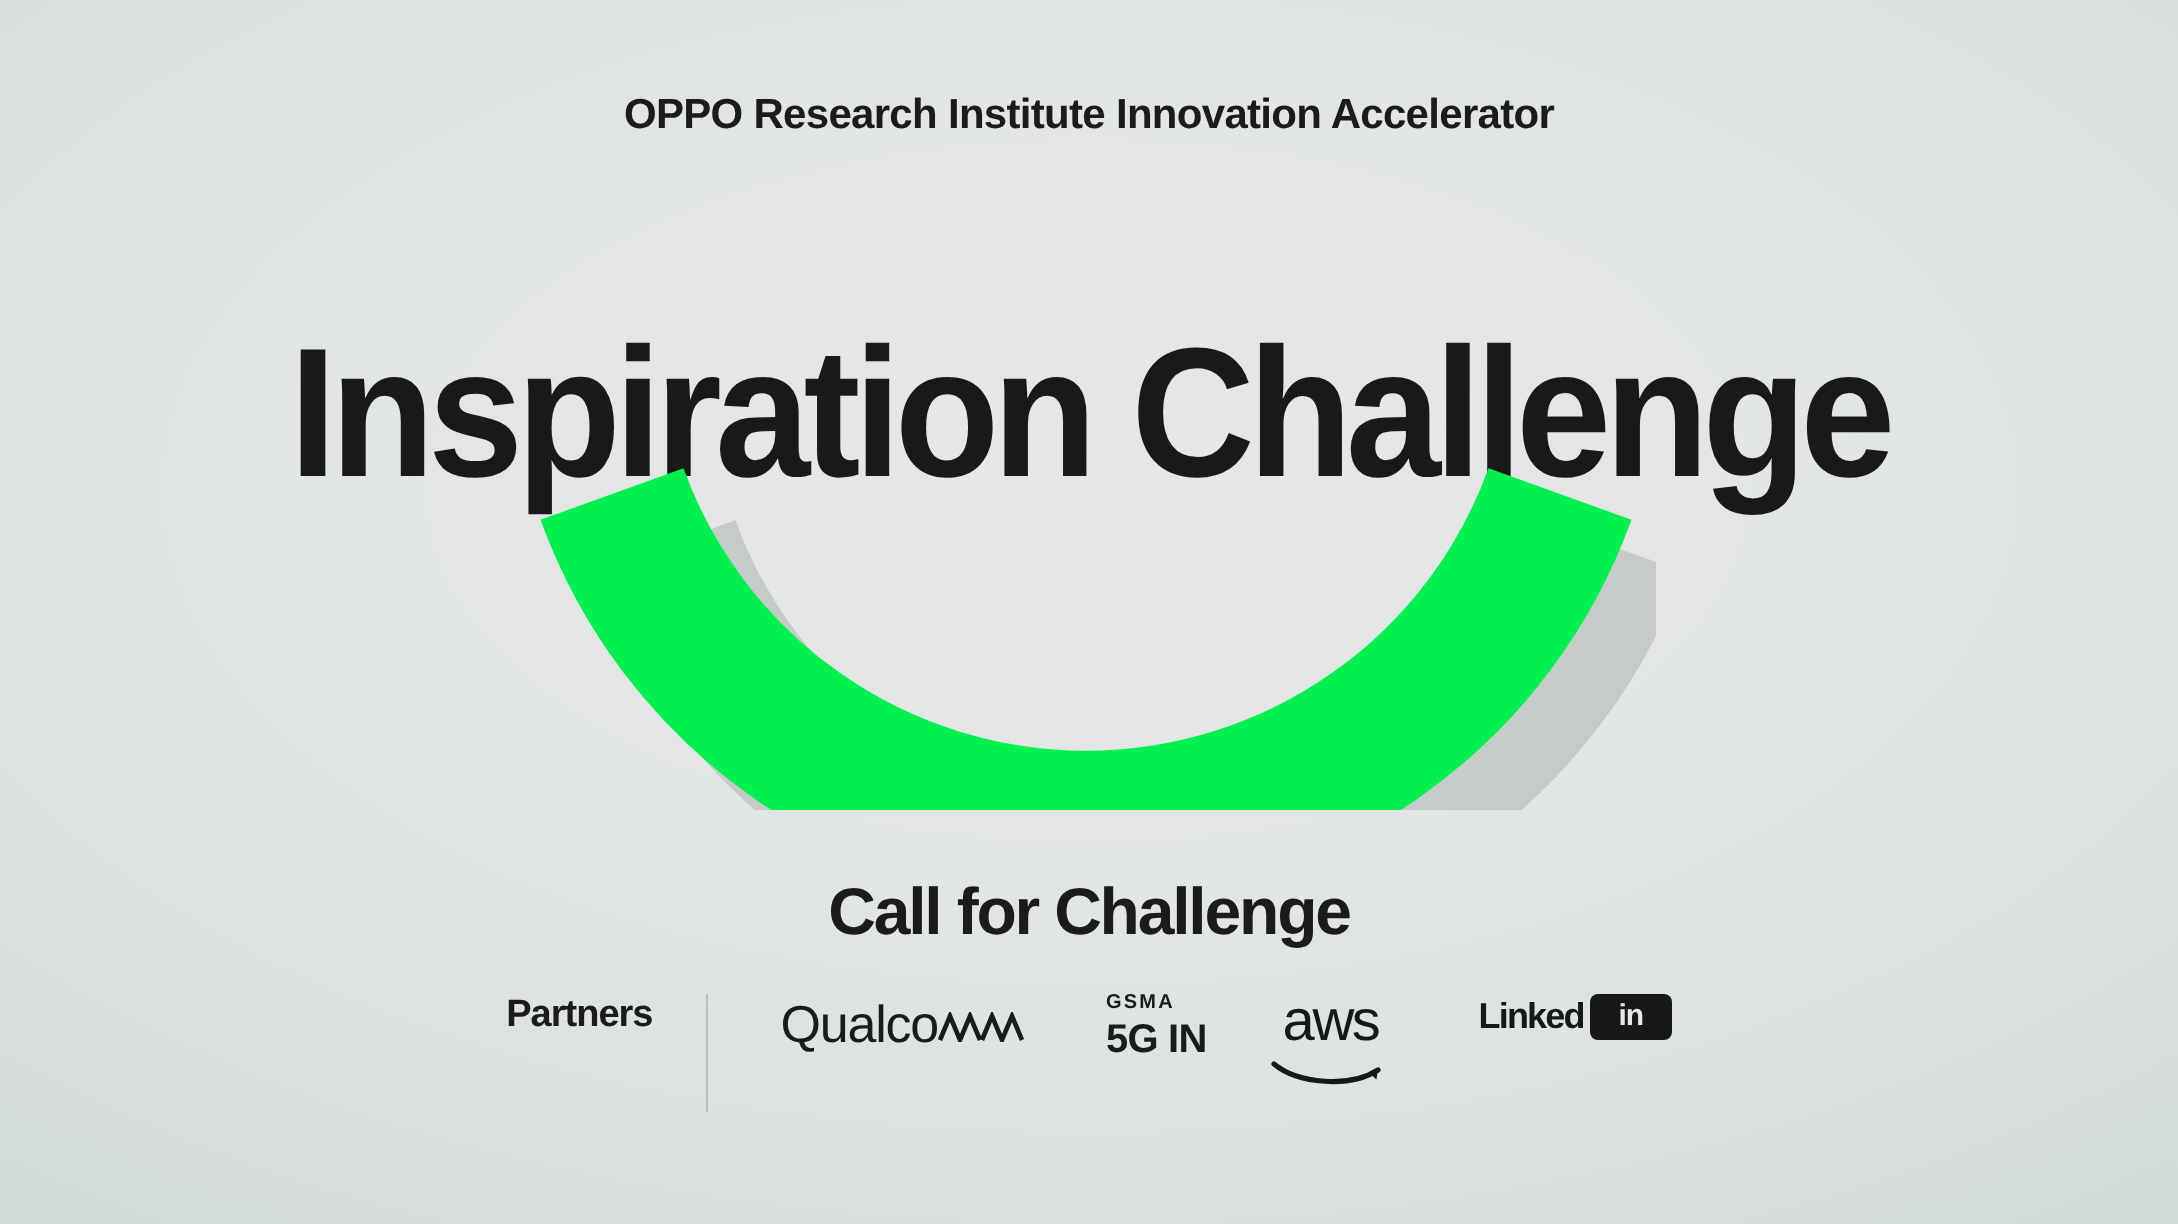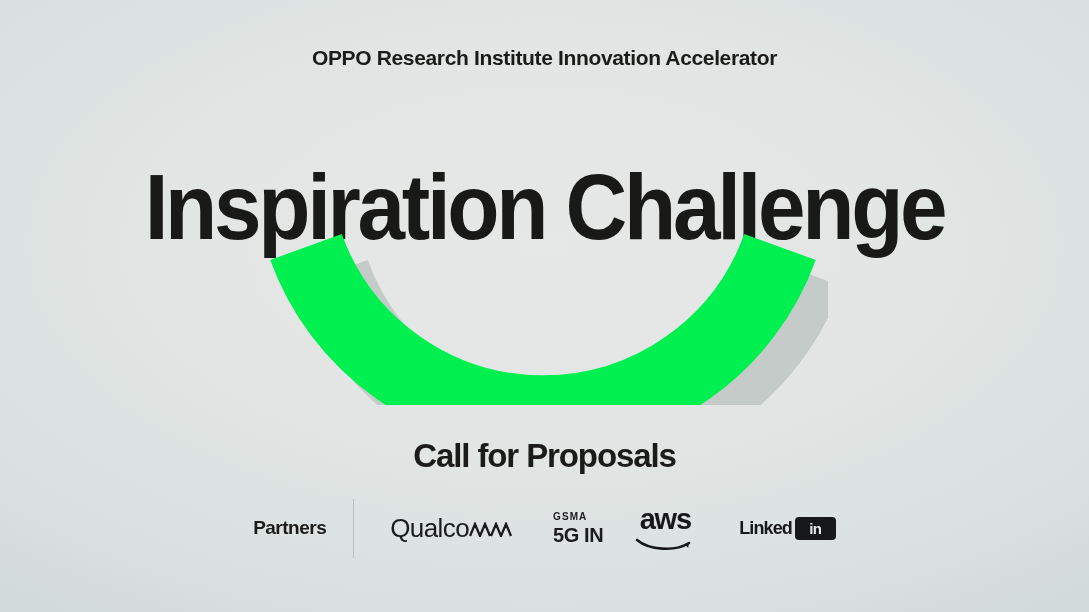--- a/index.html
+++ b/index.html
@@ -79,21 +79,21 @@
   }
 
   
   .partners {
     position: absolute;
     left: 0;
     top: 497px;
     width: 1089px;
     height: 62px;
     display: flex;
-    align-items: center;
+    align-items: flex-start;
     justify-content: center;
   }
   .partners-label {
     font-size: 19px;
     font-weight: 700;
     letter-spacing: -0.5px;
     color: #1b1c1a;
     white-space: nowrap;
   }
   .partners-divider {
@@ -149,21 +149,21 @@
   
   .aws {
     display: flex;
     flex-direction: column;
     align-items: center;
     line-height: 1;
     color: #17181a;
   }
   .aws-word {
     font-size: 29px;
-    font-weight: 700;
+    font-weight: 400;
     letter-spacing: -1.2px;
   }
   .aws-swoosh { margin-top: 2px; display: block; }
 
   
   .li {
     display: flex;
     align-items: center;
     color: #17181a;
   }
@@ -204,21 +204,21 @@
     <svg viewBox="0 0 570 200" xmlns="http://www.w3.org/2000/svg" aria-hidden="true">
 
       <path d="M 48 42
                A 252 252 0 0 0 522 42" fill="none" stroke="#c4cbc9" stroke-width="76" stroke-linecap="butt" transform="translate(26,26)"></path>
 
       <path d="M 48 42
                A 252 252 0 0 0 522 42" fill="none" stroke="#00f050" stroke-width="76" stroke-linecap="butt"></path>
     </svg>
   </div>
 
-  <div class="cta">Call for Proposals</div>
+  <div class="cta">Call for Challenge</div>
 
   <div class="partners">
 
     <div class="partners-label">Partners</div>
 
     <div class="partners-divider"></div>
 
     <div class="logo-slot slot-qualcomm">
       <div class="qc">
         <span>Qualco</span>

